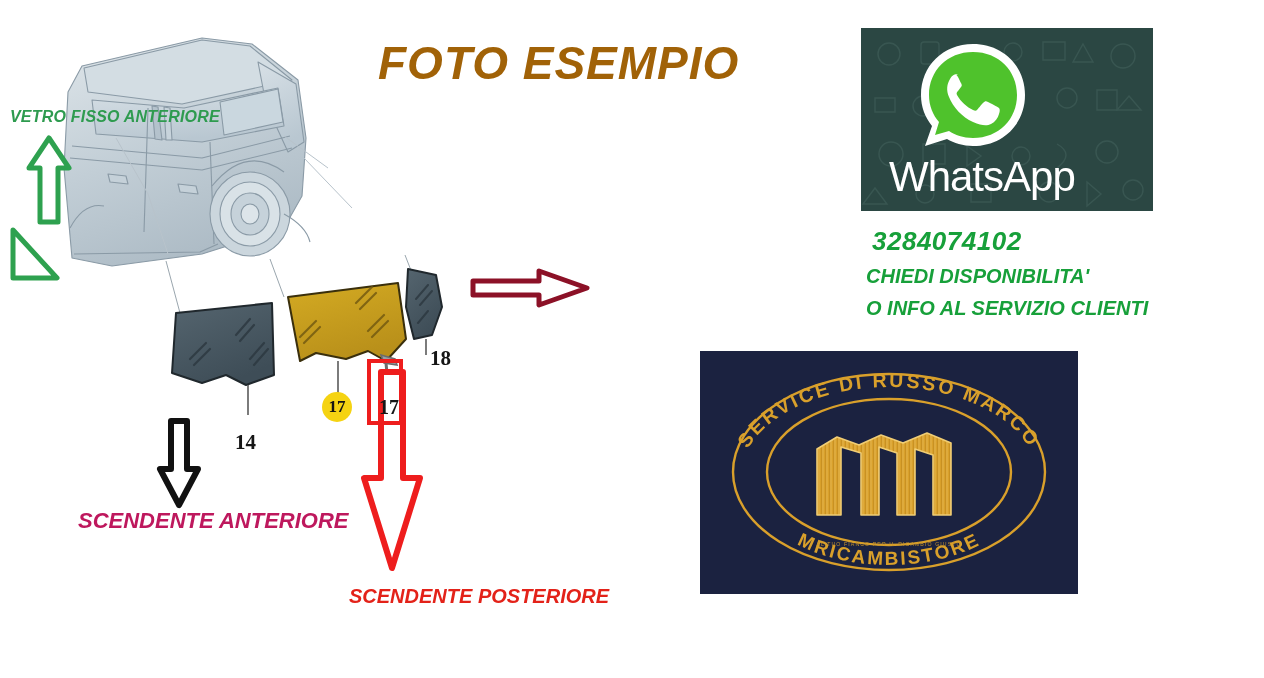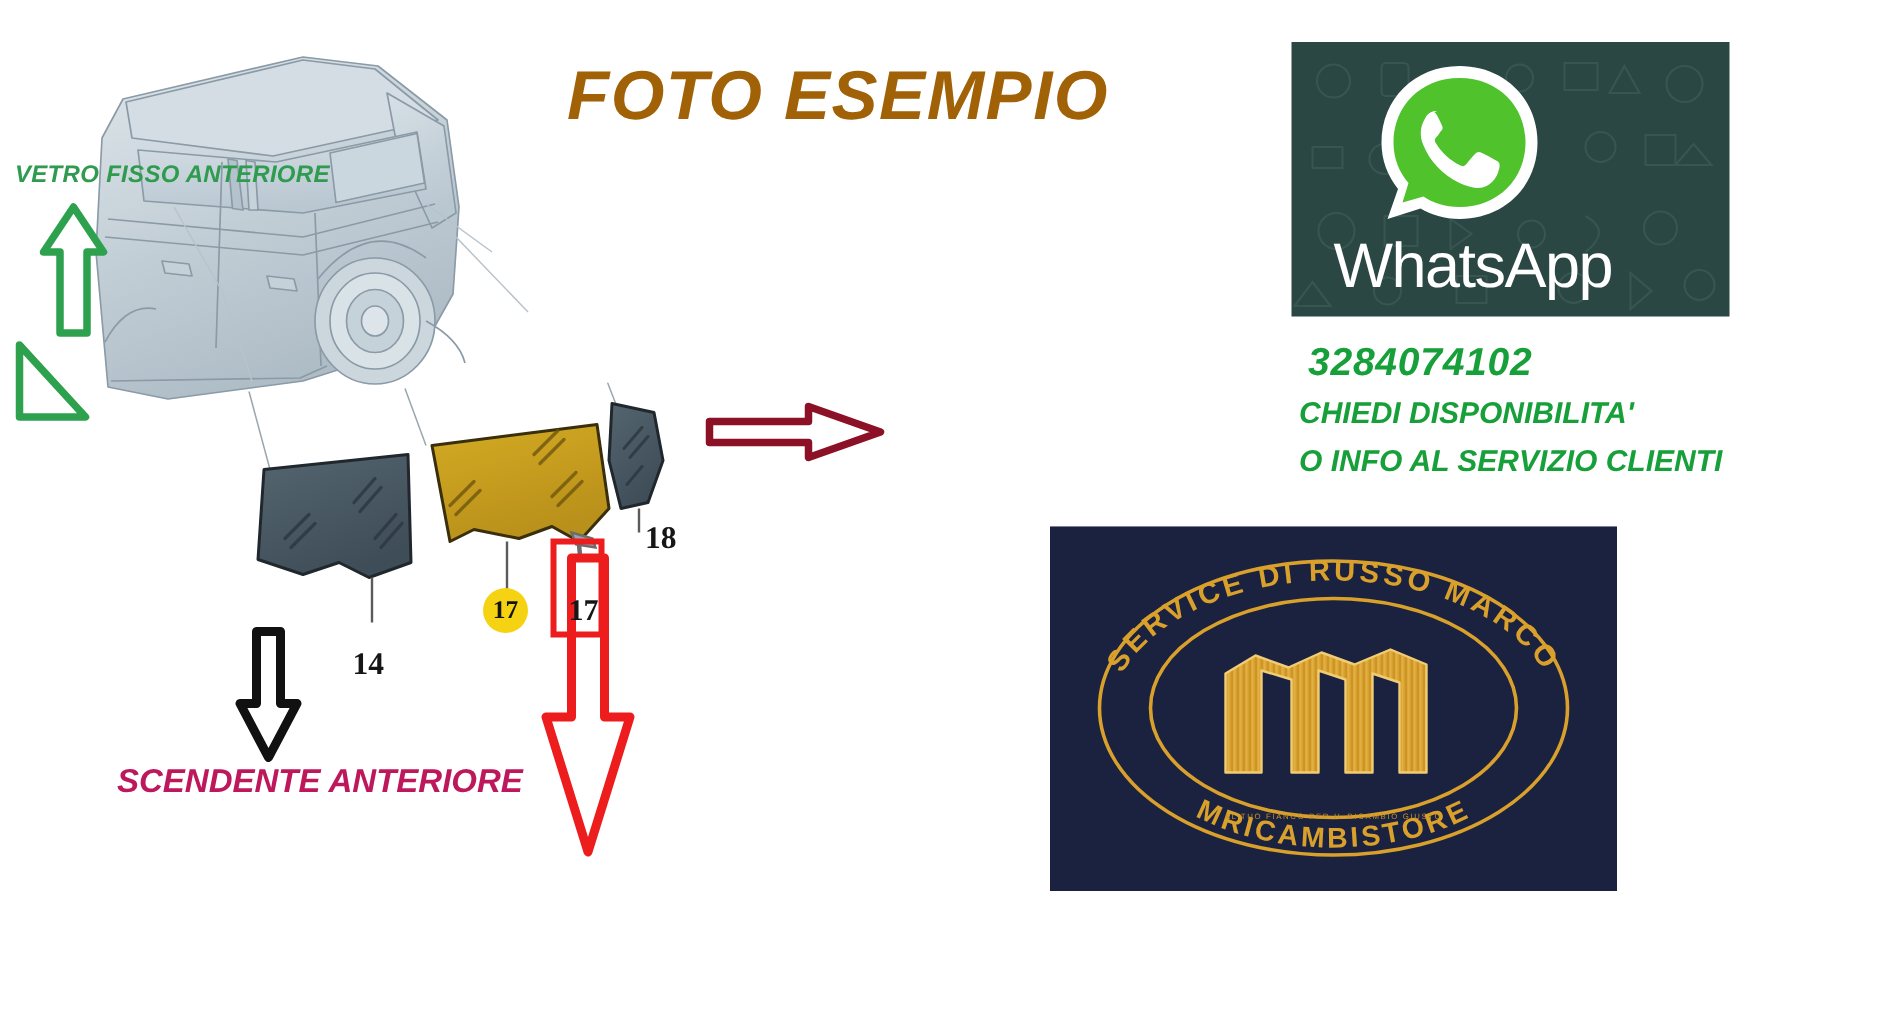--- a/index.html
+++ b/index.html
@@ -220,20 +220,21 @@
   <div class="abs" id="arrow-darkred-right">
     <svg width="122" height="40" viewBox="0 0 122 40" aria-hidden="true">
       <path d="M4 13 L70 13 L70 3 L118 20 L70 37 L70 27 L4 27 Z" fill="#ffffff" stroke="#8c1127" stroke-width="5" stroke-linejoin="round"></path>
     </svg>
   </div>
 
   <div class="abs" id="foto-title">FOTO ESEMPIO</div>
 
   <div class="abs callout" id="lbl-vetro-fisso-ant">VETRO FISSO ANTERIORE</div>
   <div class="abs callout" id="lbl-scendente-ant">SCENDENTE ANTERIORE</div>
+  <div class="abs callout" id="lbl-scendente-post">SCENDENTE POSTERIORE</div>
 
   <div class="abs" id="whatsapp-banner">
     <svg id="wa-pattern" width="292" height="183" viewBox="0 0 292 183" aria-hidden="true">
       <g stroke="#7fa39b" stroke-width="1.4" fill="none">
         <circle cx="28" cy="26" r="11"></circle>
           <rect x="60" y="14" width="18" height="22" rx="3"></rect>
         <path d="M100 18 l14 10 l-14 10 Z"></path>
           <circle cx="152" cy="24" r="9"></circle>
         <path d="M182 14 h22 v18 h-22 Z"></path>
           <path d="M222 16 l10 18 l-20 0 Z"></path>

